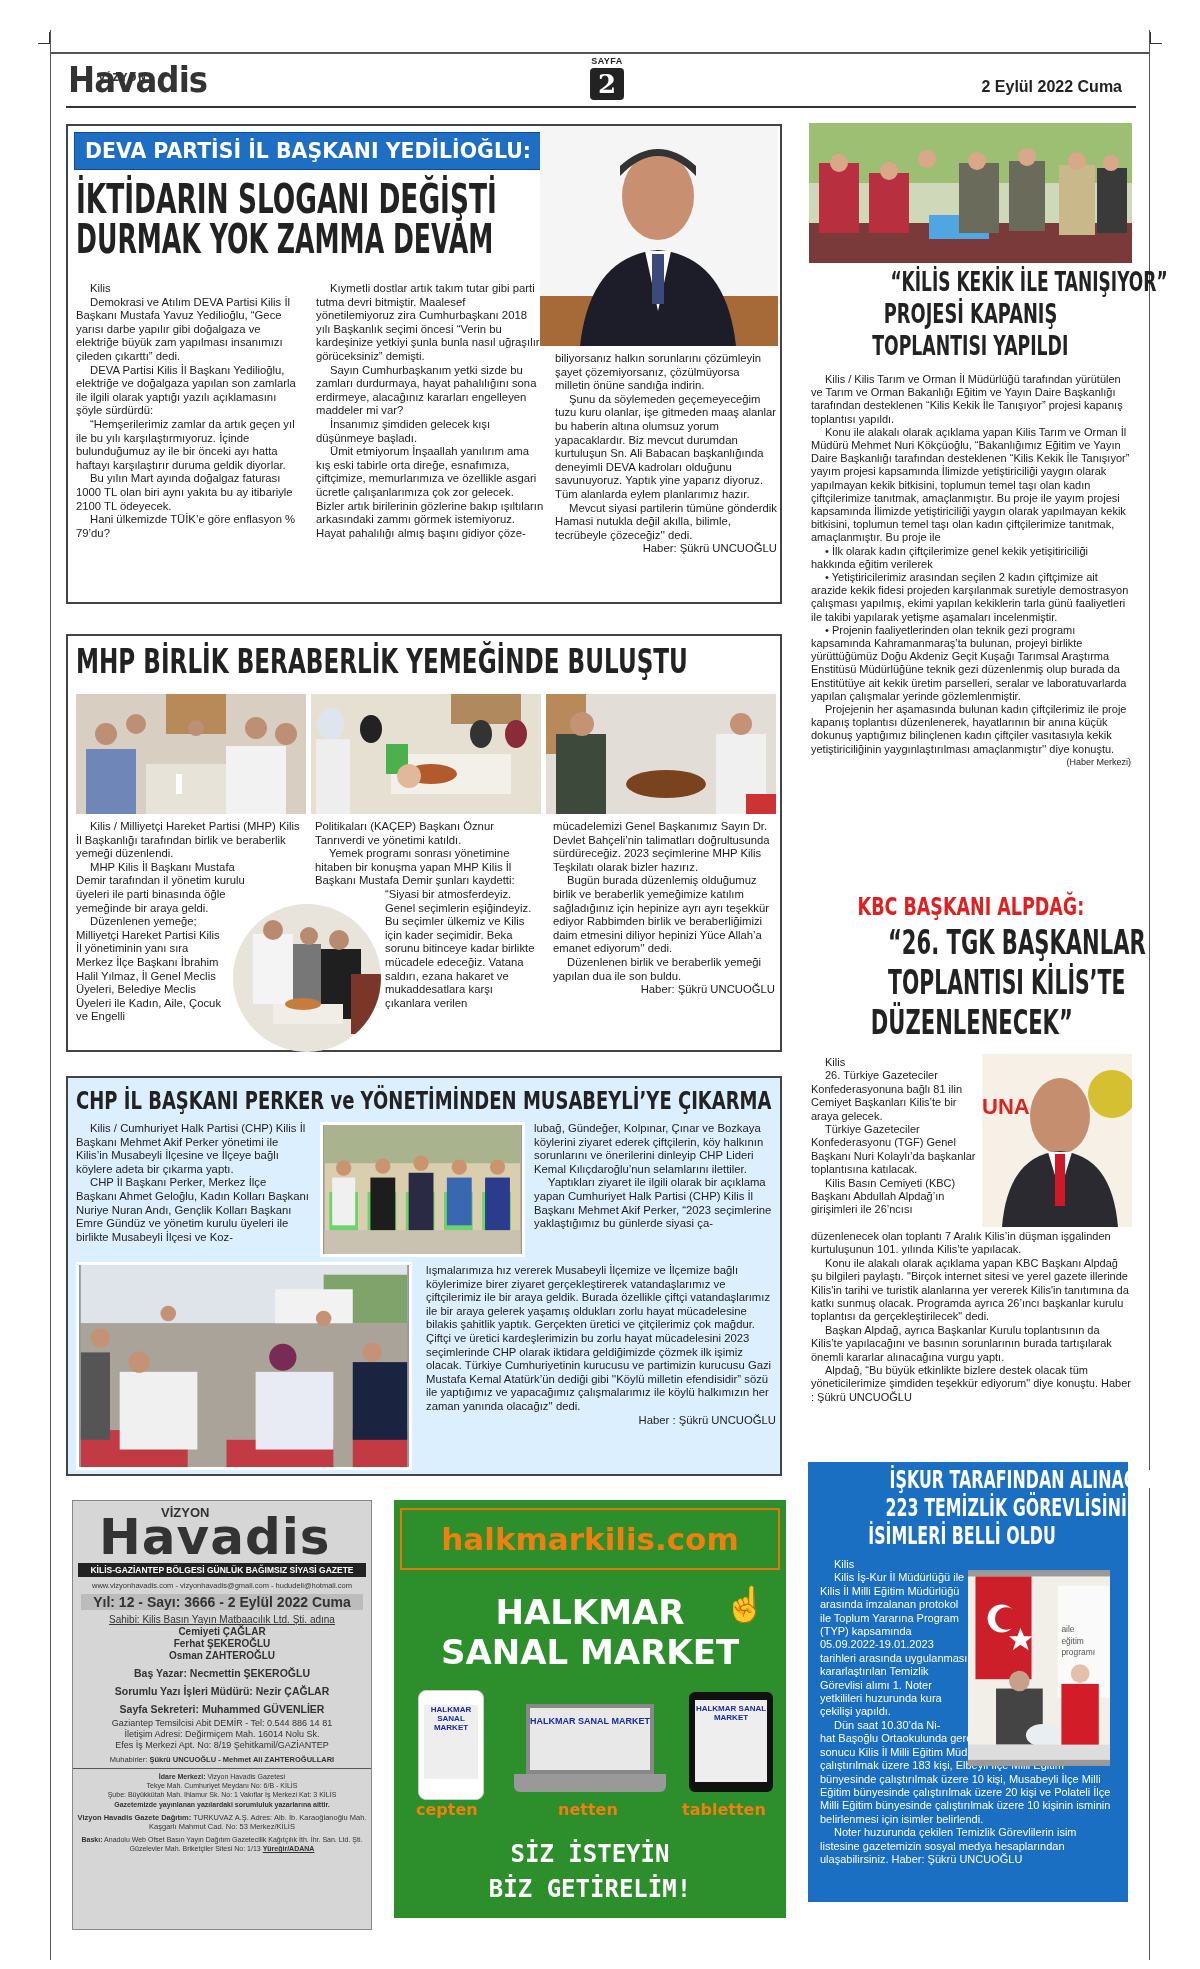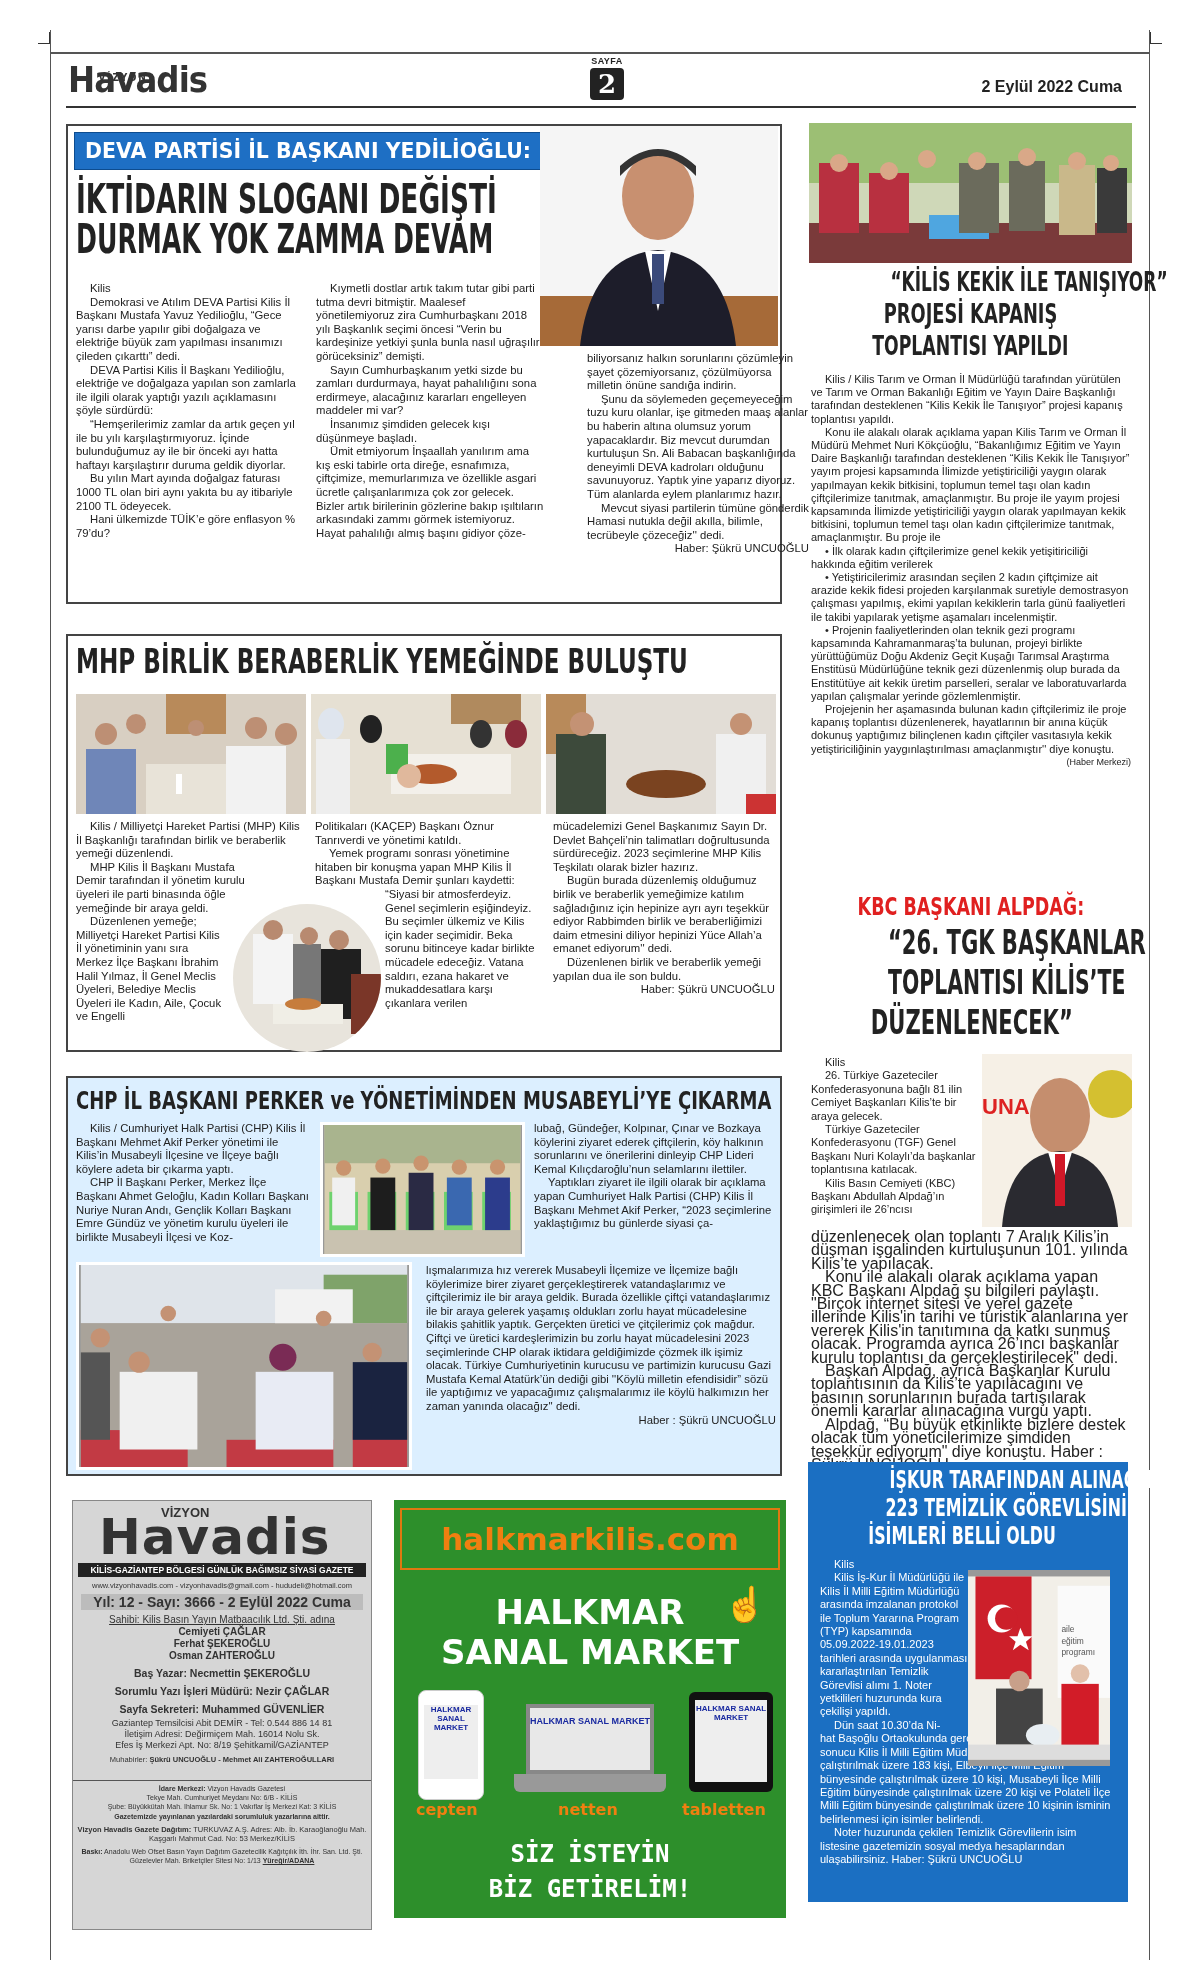--- a/index.html
+++ b/index.html
@@ -75,21 +75,21 @@
     <p>“Hemşerilerimiz zamlar da artık geçen yıl ile bu yılı karşılaştırmıyoruz. İçinde bulunduğumuz ay ile bir önceki ayı hatta haftayı karşılaştırır duruma geldik diyorlar.</p>
     <p>Bu yılın Mart ayında doğalgaz faturası 1000 TL olan biri aynı yakıta bu ay itibariyle 2100 TL ödeyecek.</p>
     <p>Hani ülkemizde TÜİK’e göre enflasyon % 79’du?</p>
   </div>
   <div class="abs txt" style="left:248px;top:156px;width:228px;">
     <p>Kıymetli dostlar artık takım tutar gibi parti tutma devri bitmiştir. Maalesef yönetilemiyoruz zira Cumhurbaşkanı 2018 yılı Başkanlık seçimi öncesi “Verin bu kardeşinize yetkiyi şunla bunla nasıl uğraşılır görüceksiniz” demişti.</p>
     <p>Sayın Cumhurbaşkanım yetki sizde bu zamları durdurmaya, hayat pahalılığını sona erdirmeye, alacağınız kararları engelleyen maddeler mi var?</p>
     <p>İnsanımız şimdiden gelecek kışı düşünmeye başladı.</p>
     <p>Ümit etmiyorum İnşaallah yanılırım ama kış eski tabirle orta direğe, esnafımıza, çiftçimize, memurlarımıza ve özellikle asgari ücretle çalışanlarımıza çok zor gelecek. Bizler artık birilerinin gözlerine bakıp ışıltıların arkasındaki zammı görmek istemiyoruz. Hayat pahalılığı almış başını gidiyor çöze-</p>
   </div>
-  <div class="abs txt" style="left:487px;top:226px;width:222px;margin-left:32px;">
+  <div class="abs txt" style="left:487px;top:226px;width:222px;">
     <p class="noi">biliyorsanız halkın sorunlarını çözümleyin şayet çözemiyorsanız, çözülmüyorsa milletin önüne sandığa indirin.</p>
     <p>Şunu da söylemeden geçemeyeceğim tuzu kuru olanlar, işe gitmeden maaş alanlar bu haberin altına olumsuz yorum yapacaklardır. Biz mevcut durumdan kurtuluşun Sn. Ali Babacan başkanlığında deneyimli DEVA kadroları olduğunu savunuyoruz. Yaptık yine yaparız diyoruz. Tüm alanlarda eylem planlarımız hazır.</p>
     <p>Mevcut siyasi partilerin tümüne gönderdik Hamasi nutukla değil akılla, bilimle, tecrübeyle çözeceğiz'' dedi.</p>
     <div class="byline">Haber: Şükrü UNCUOĞLU</div>
   </div>
 </div>
 
 <div class="photo" style="left:809px;top:123px;width:323px;height:140px;">
   <svg class="imgfill" viewBox="0 0 323 140">
       <rect width="323" height="140" fill="#cfd8b8"></rect>
@@ -148,21 +148,21 @@
       <path d="M66 98 l12 40 l12 -40z" fill="#fff"></path>
       <rect x="73" y="100" width="10" height="52" fill="#d01828"></rect>
     </svg>
 </div>
 <div class="abs txt" style="left:811px;top:1056px;width:166px;font-size:11px;line-height:13.4px;">
   <p>Kilis</p>
   <p>26. Türkiye Gazeteciler Konfederasyonuna bağlı 81 ilin Cemiyet Başkanları Kilis’te bir araya gelecek.</p>
   <p>Türkiye Gazeteciler Konfederasyonu (TGF) Genel Başkanı Nuri Kolaylı’da başkanlar toplantısına katılacak.</p>
   <p>Kilis Basın Cemiyeti (KBC) Başkanı Abdullah Alpdağ’ın girişimleri ile 26’ncısı</p>
 </div>
-<div class="abs txt" style="left:811px;top:1230px;width:320px;font-size:16px;line-height:13.4px;">
+<div class="abs txt" style="left:811px;top:1230px;width:320px;font-size:11px;line-height:13.4px;">
   <p class="noi">düzenlenecek olan toplantı 7 Aralık Kilis’in düşman işgalinden kurtuluşunun 101. yılında Kilis’te yapılacak.</p>
   <p>Konu ile alakalı olarak açıklama yapan KBC Başkanı Alpdağ şu bilgileri paylaştı. "Birçok internet sitesi ve yerel gazete illerinde Kilis'in tarihi ve turistik alanlarına yer vererek Kilis'in  tanıtımına da katkı sunmuş olacak. Programda ayrıca 26’ıncı başkanlar kurulu toplantısı da gerçekleştirilecek" dedi.</p>
   <p>Başkan Alpdağ, ayrıca Başkanlar Kurulu toplantısının da Kilis’te yapılacağını ve basının sorunlarının burada tartışılarak önemli kararlar alınacağına vurgu yaptı.</p>
   <p>Alpdağ, “Bu büyük etkinlikte bizlere destek olacak tüm yöneticilerimize şimdiden teşekkür ediyorum" diye konuştu. Haber : Şükrü UNCUOĞLU</p>
 </div>
 
 <div class="abs box" style="left:66px;top:634px;width:716px;height:418px;">
   <div class="abs cond" style="left:8px;top:4px;font-size:34px;line-height:42px;color:#222;transform:scaleX(0.68);">MHP BİRLİK BERABERLİK YEMEĞİNDE BULUŞTU</div>
   <div class="photo" style="left:8px;top:58px;width:230px;height:120px;">
     <svg class="imgfill" viewBox="0 0 230 120">
@@ -321,21 +321,21 @@
   <div style="font-size:10px;line-height:12px;text-decoration:underline;">Sahibi: Kilis Basın Yayın Matbaacılık Ltd. Şti. adına</div>
   <div style="font-size:10px;font-weight:bold;line-height:12px;">Cemiyeti ÇAĞLAR</div>
   <div style="font-size:10px;font-weight:bold;line-height:12px;">Ferhat ŞEKEROĞLU</div>
   <div style="font-size:10px;font-weight:bold;line-height:12px;">Osman ZAHTEROĞLU</div>
   <div style="font-size:10.5px;font-weight:bold;line-height:18px;margin-top:2px;">Baş Yazar: Necmettin ŞEKEROĞLU</div>
   <div style="font-size:10.5px;font-weight:bold;line-height:18px;">Sorumlu Yazı İşleri Müdürü: Nezir ÇAĞLAR</div>
   <div style="font-size:10.5px;font-weight:bold;line-height:18px;">Sayfa Sekreteri: Muhammed GÜVENLİER</div>
   <div style="font-size:9px;line-height:11px;">Gaziantep Temsilcisi Abit DEMİR -  Tel: 0.544 886 14 81</div>
   <div style="font-size:9px;line-height:11px;">İletişim Adresi: Değirmiçem Mah. 16014 Nolu Sk.</div>
   <div style="font-size:9px;line-height:11px;">Efes İş Merkezi Apt. No: 8/19 Şehitkamil/GAZİANTEP</div>
-  <div style="font-size:7.5px;line-height:12px;margin-top:3px;border-bottom:1px solid #555;padding-bottom:14px;white-space:nowrap;">
+  <div style="font-size:7.5px;line-height:12px;margin-top:3px;border-bottom:1px solid #555;padding-bottom:2px;white-space:nowrap;">
     <span>Muhabirler:</span>
     <b>Şükrü UNCUOĞLU -  Mehmet Ali ZAHTEROĞULLARI</b>
   </div>
   <div style="font-size:7px;line-height:9px;margin-top:3px;">
     <b>İdare Merkezi:</b> <span>Vizyon Havadis Gazetesi</span>
   </div>
   <div style="font-size:7px;line-height:9px;">Tekye Mah. Cumhuriyet Meydanı No: 6/B -  KİLİS</div>
   <div style="font-size:7px;line-height:9px;white-space:nowrap;">Şube: Büyükkütah Mah. Ihlamur Sk. No: 1 Vakıflar İş Merkezi Kat: 3 KİLİS</div>
   <div style="font-size:7px;font-weight:bold;line-height:12px;">Gazetemizde yayınlanan yazılardaki sorumluluk yazarlarına aittir.</div>
   <div style="font-size:7.5px;line-height:9px;margin-top:2px;">

